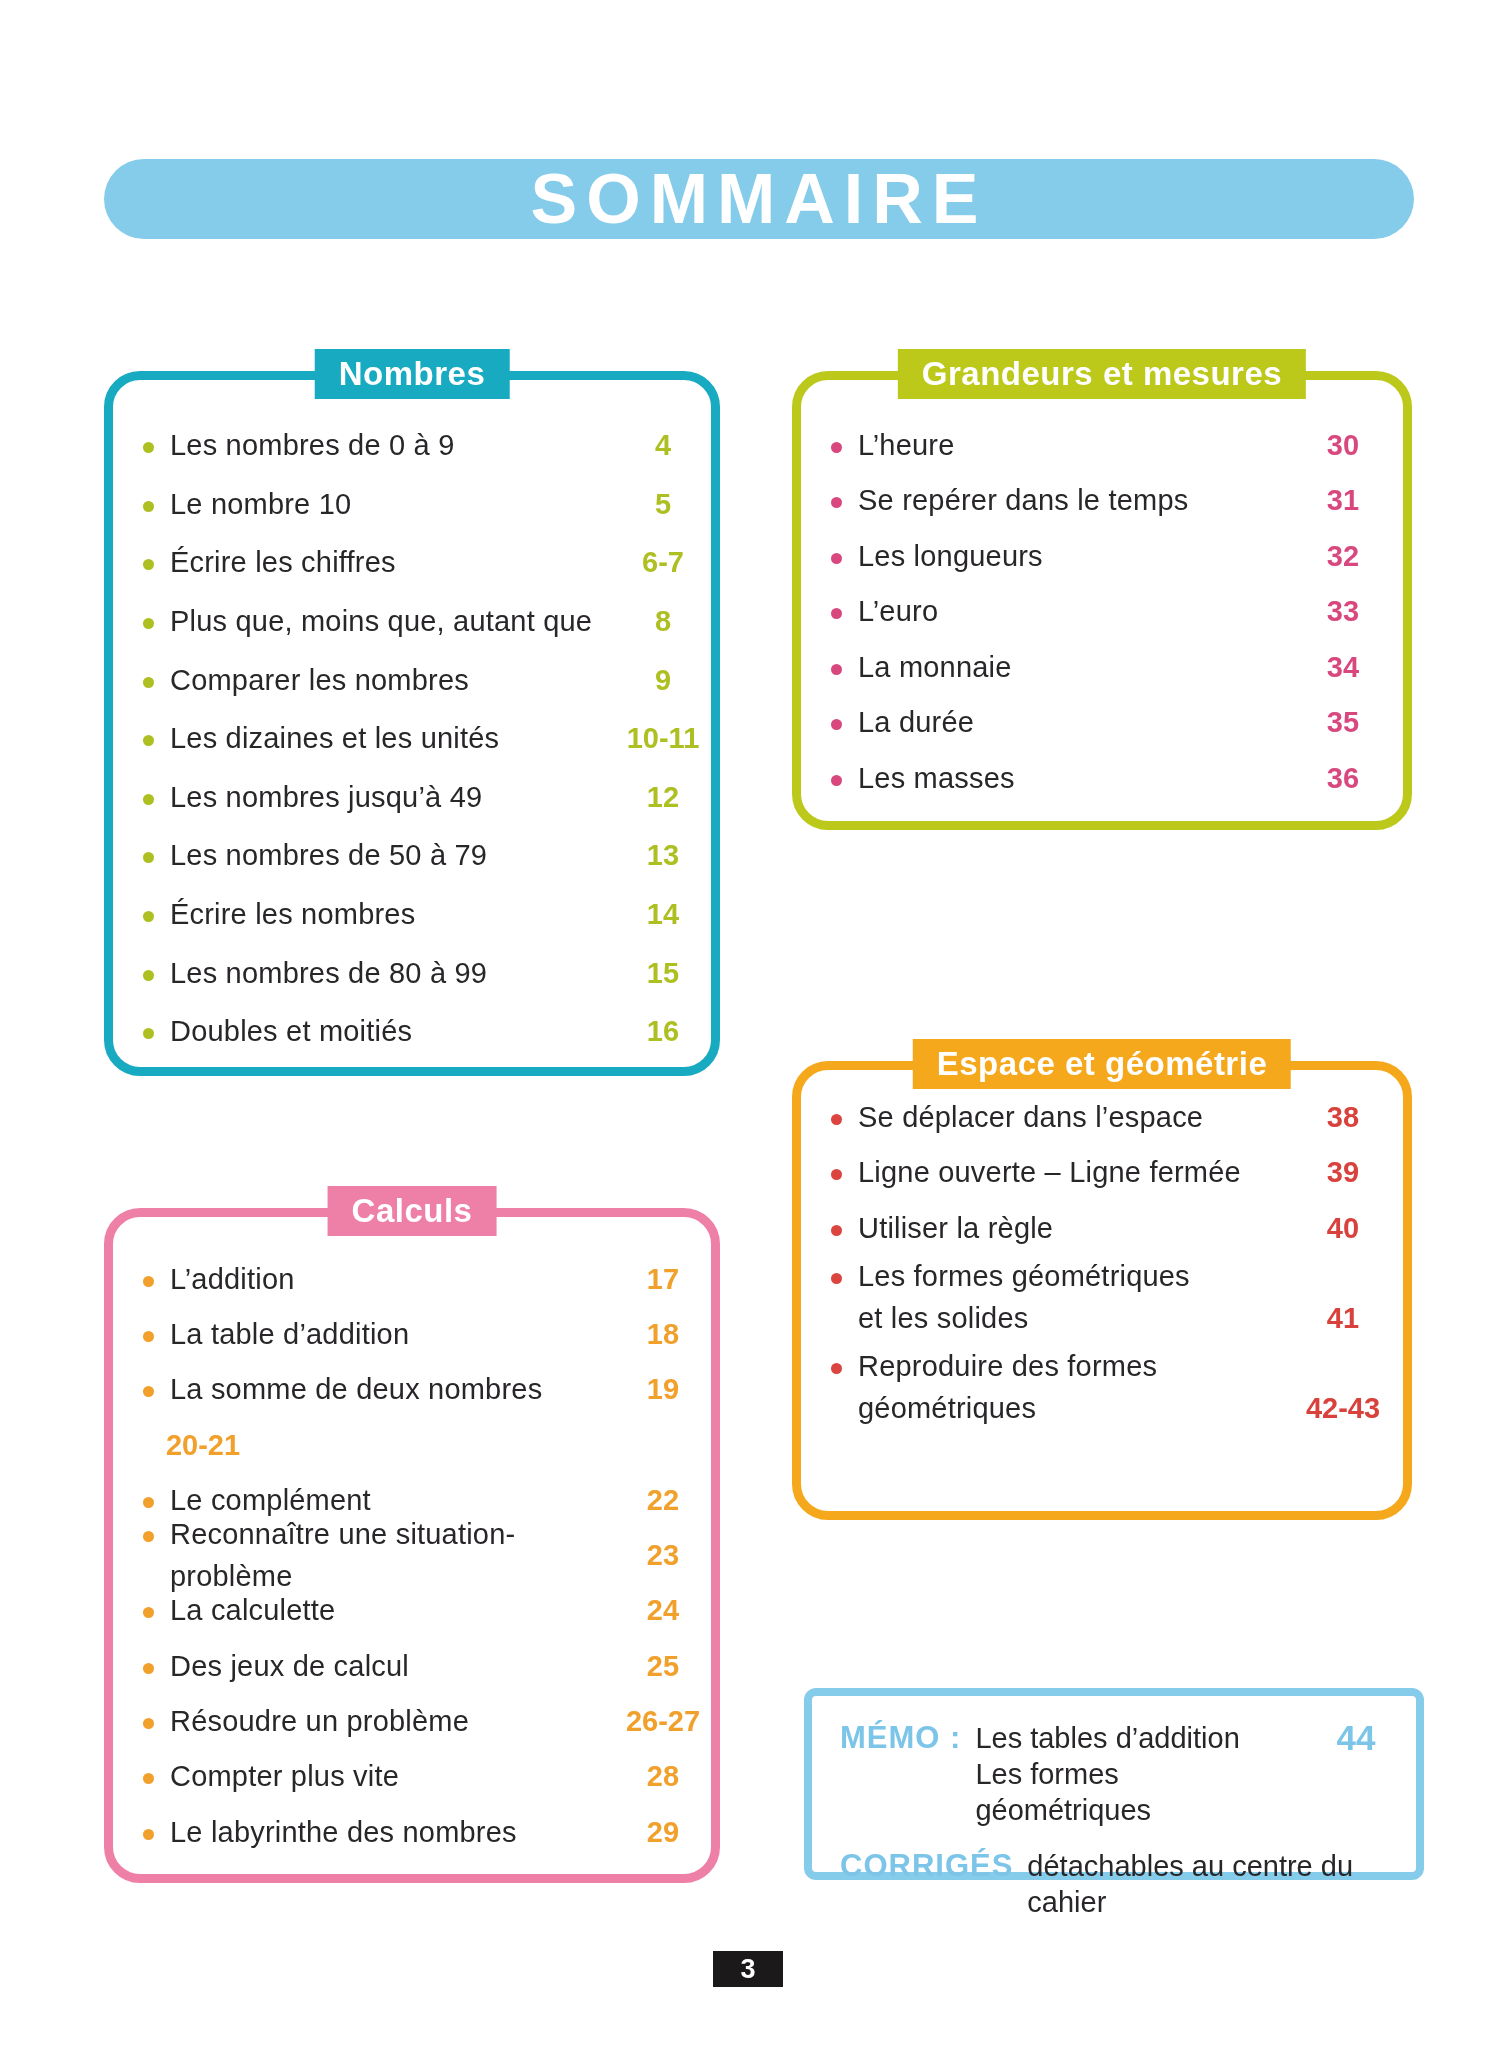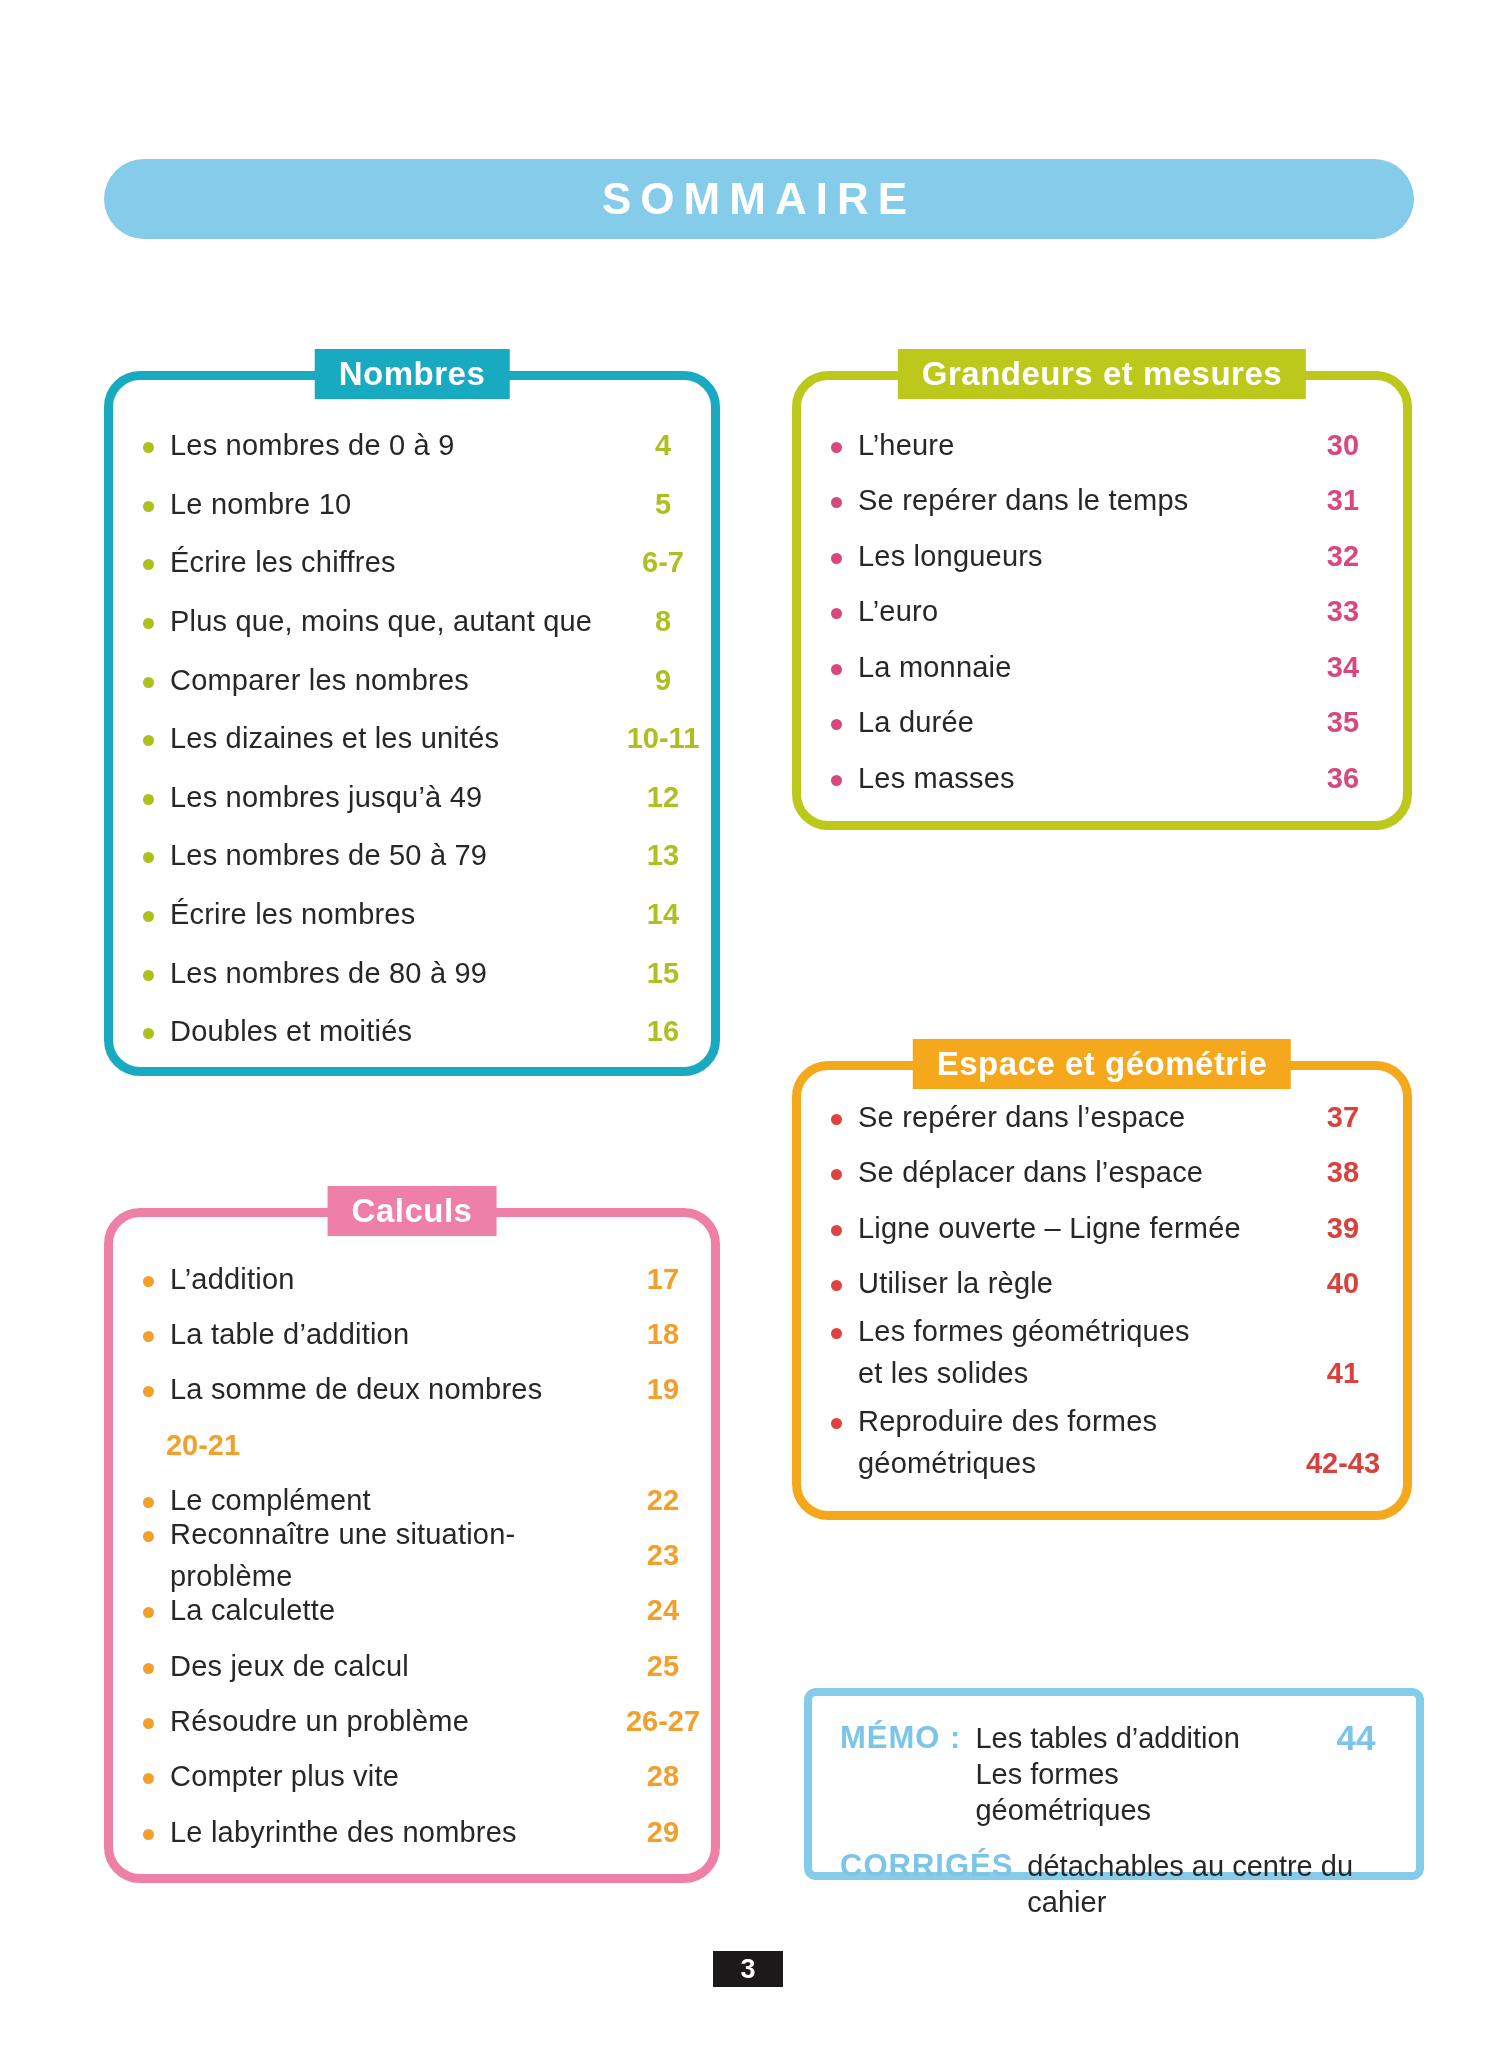--- a/index.html
+++ b/index.html
@@ -10,21 +10,21 @@
   }
   .page{position:absolute;inset:0;}
 
   
   .header{
     position:absolute;left:104px;top:159px;width:1310px;height:80px;
     background:var(--header-bg,#85cbea);border-radius:42px;
     display:flex;align-items:center;justify-content:center;
   }
   .header h1{
-    margin:0;color:#ffffff;font-size:44px;font-weight:bold;
+    margin:0;color:#ffffff;font-size:70px;font-weight:bold;
     letter-spacing:9px;
   }
 
   
   .box{
     position:absolute;background:#ffffff;
     border:9px solid var(--border-c,#999);border-radius:36px;
     box-sizing:border-box;
   }
   .box .tab{
@@ -279,24 +279,20 @@
         </li>
       </ul>
   </section>
 
   <section class="box espace" style="--border-c: #f5a81c; --bullet-c: #dc4440; --num-c: #d9423c;">
     <div class="tab">
       <span>Espace et géométrie</span>
     </div>
     <ul class="items">
 
-        <li class="row">
-          <span class="label">Se repérer dans l’espace</span>
-          <span class="page-col">37</span>
-        </li>
 
         <li class="row">
           <span class="label">Se déplacer dans l’espace</span>
           <span class="page-col">38</span>
         </li>
 
         <li class="row">
           <span class="label">Ligne ouverte – Ligne fermée</span>
           <span class="page-col">39</span>
         </li>

